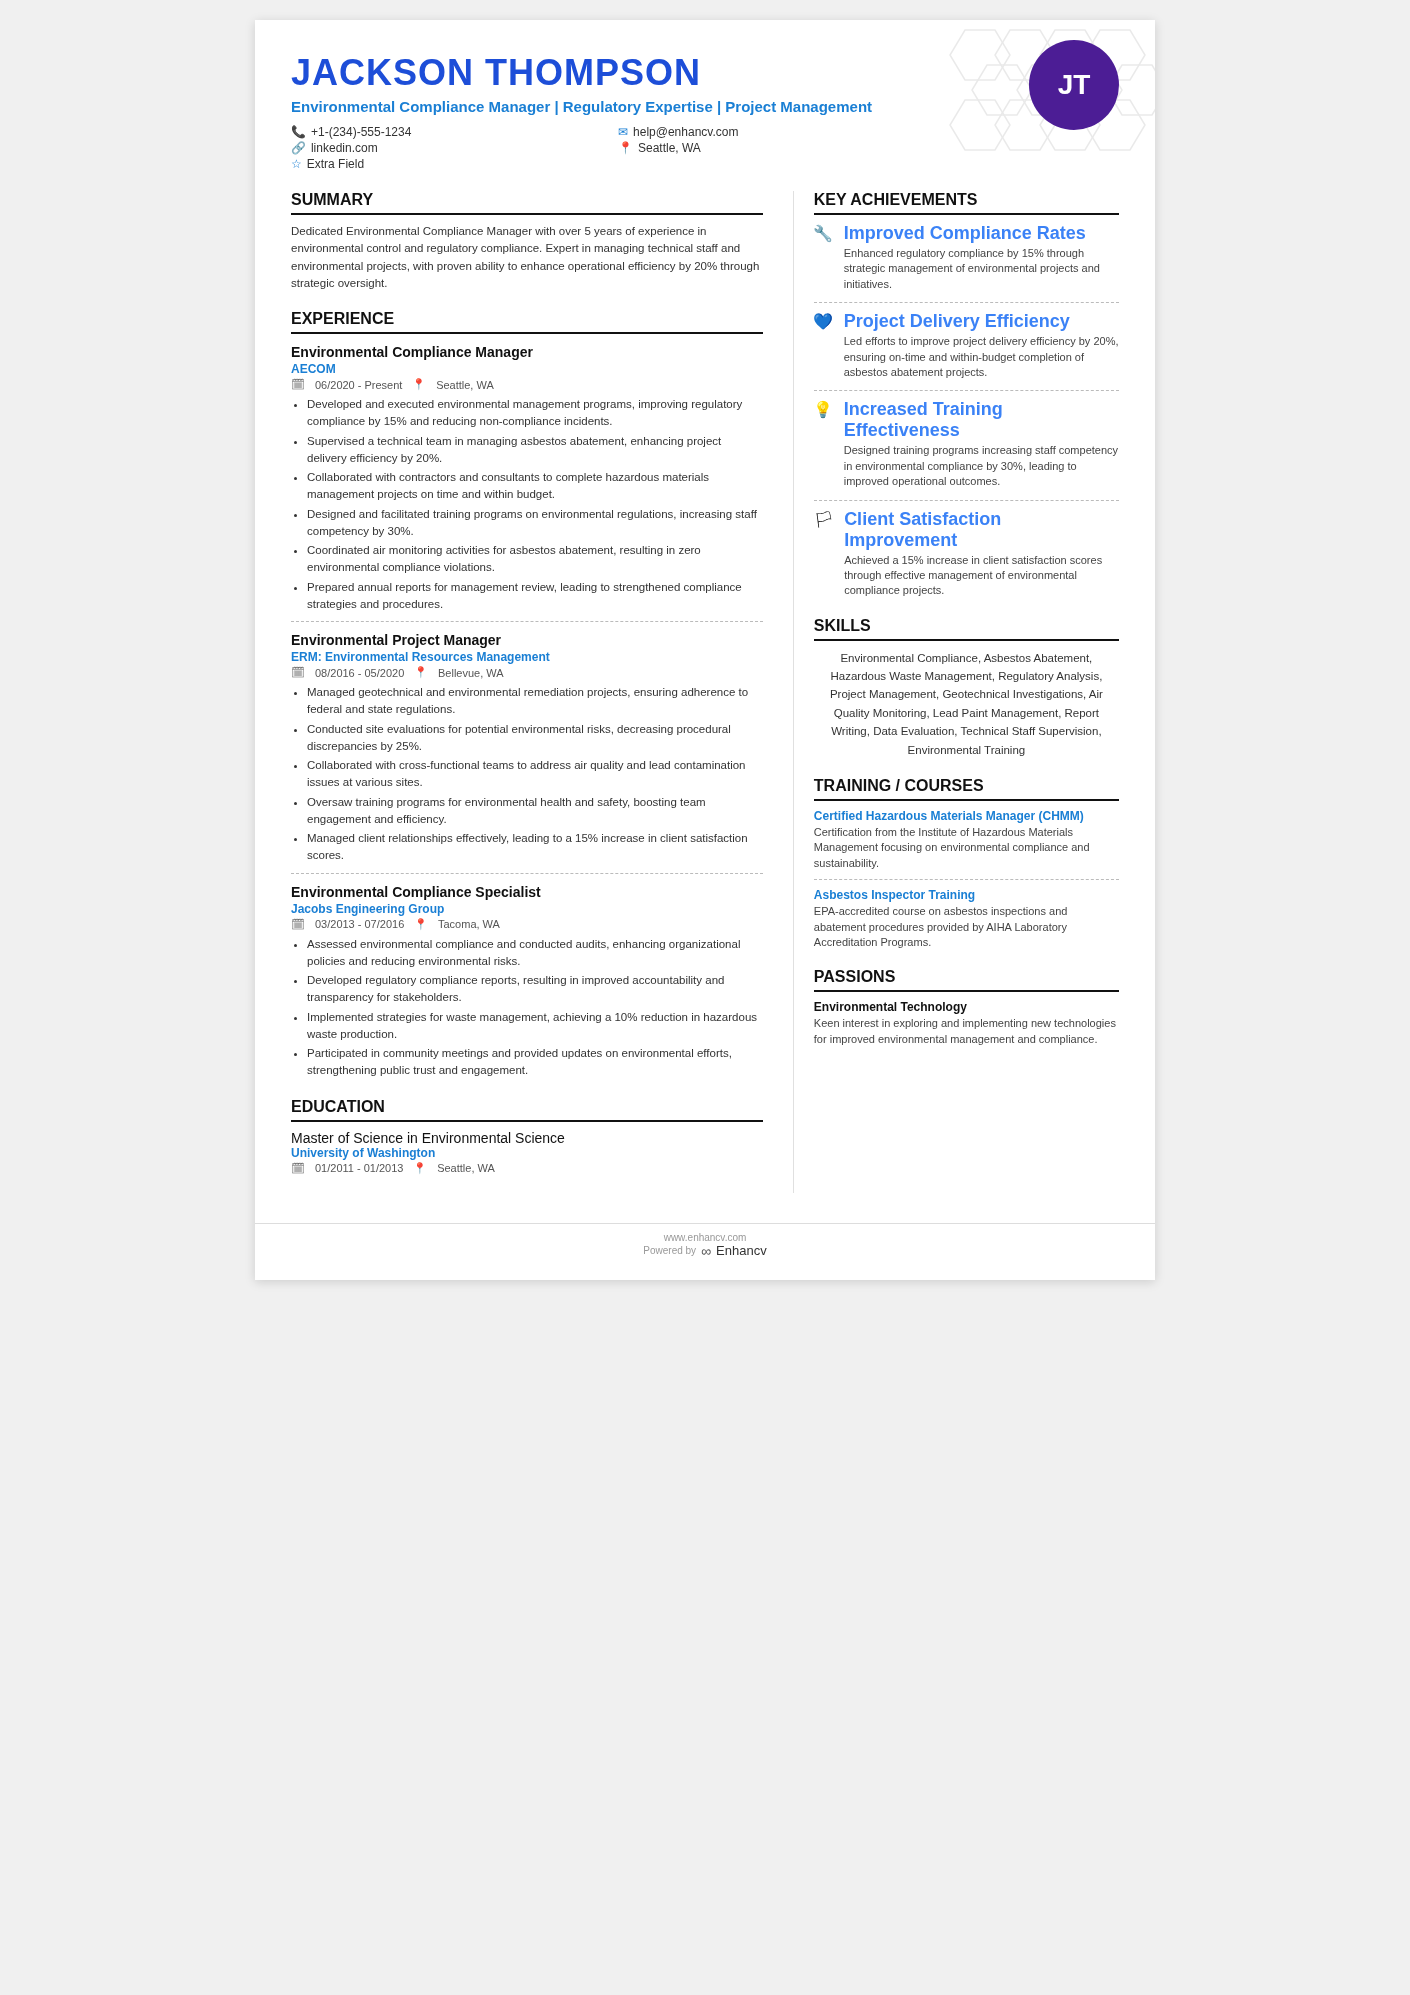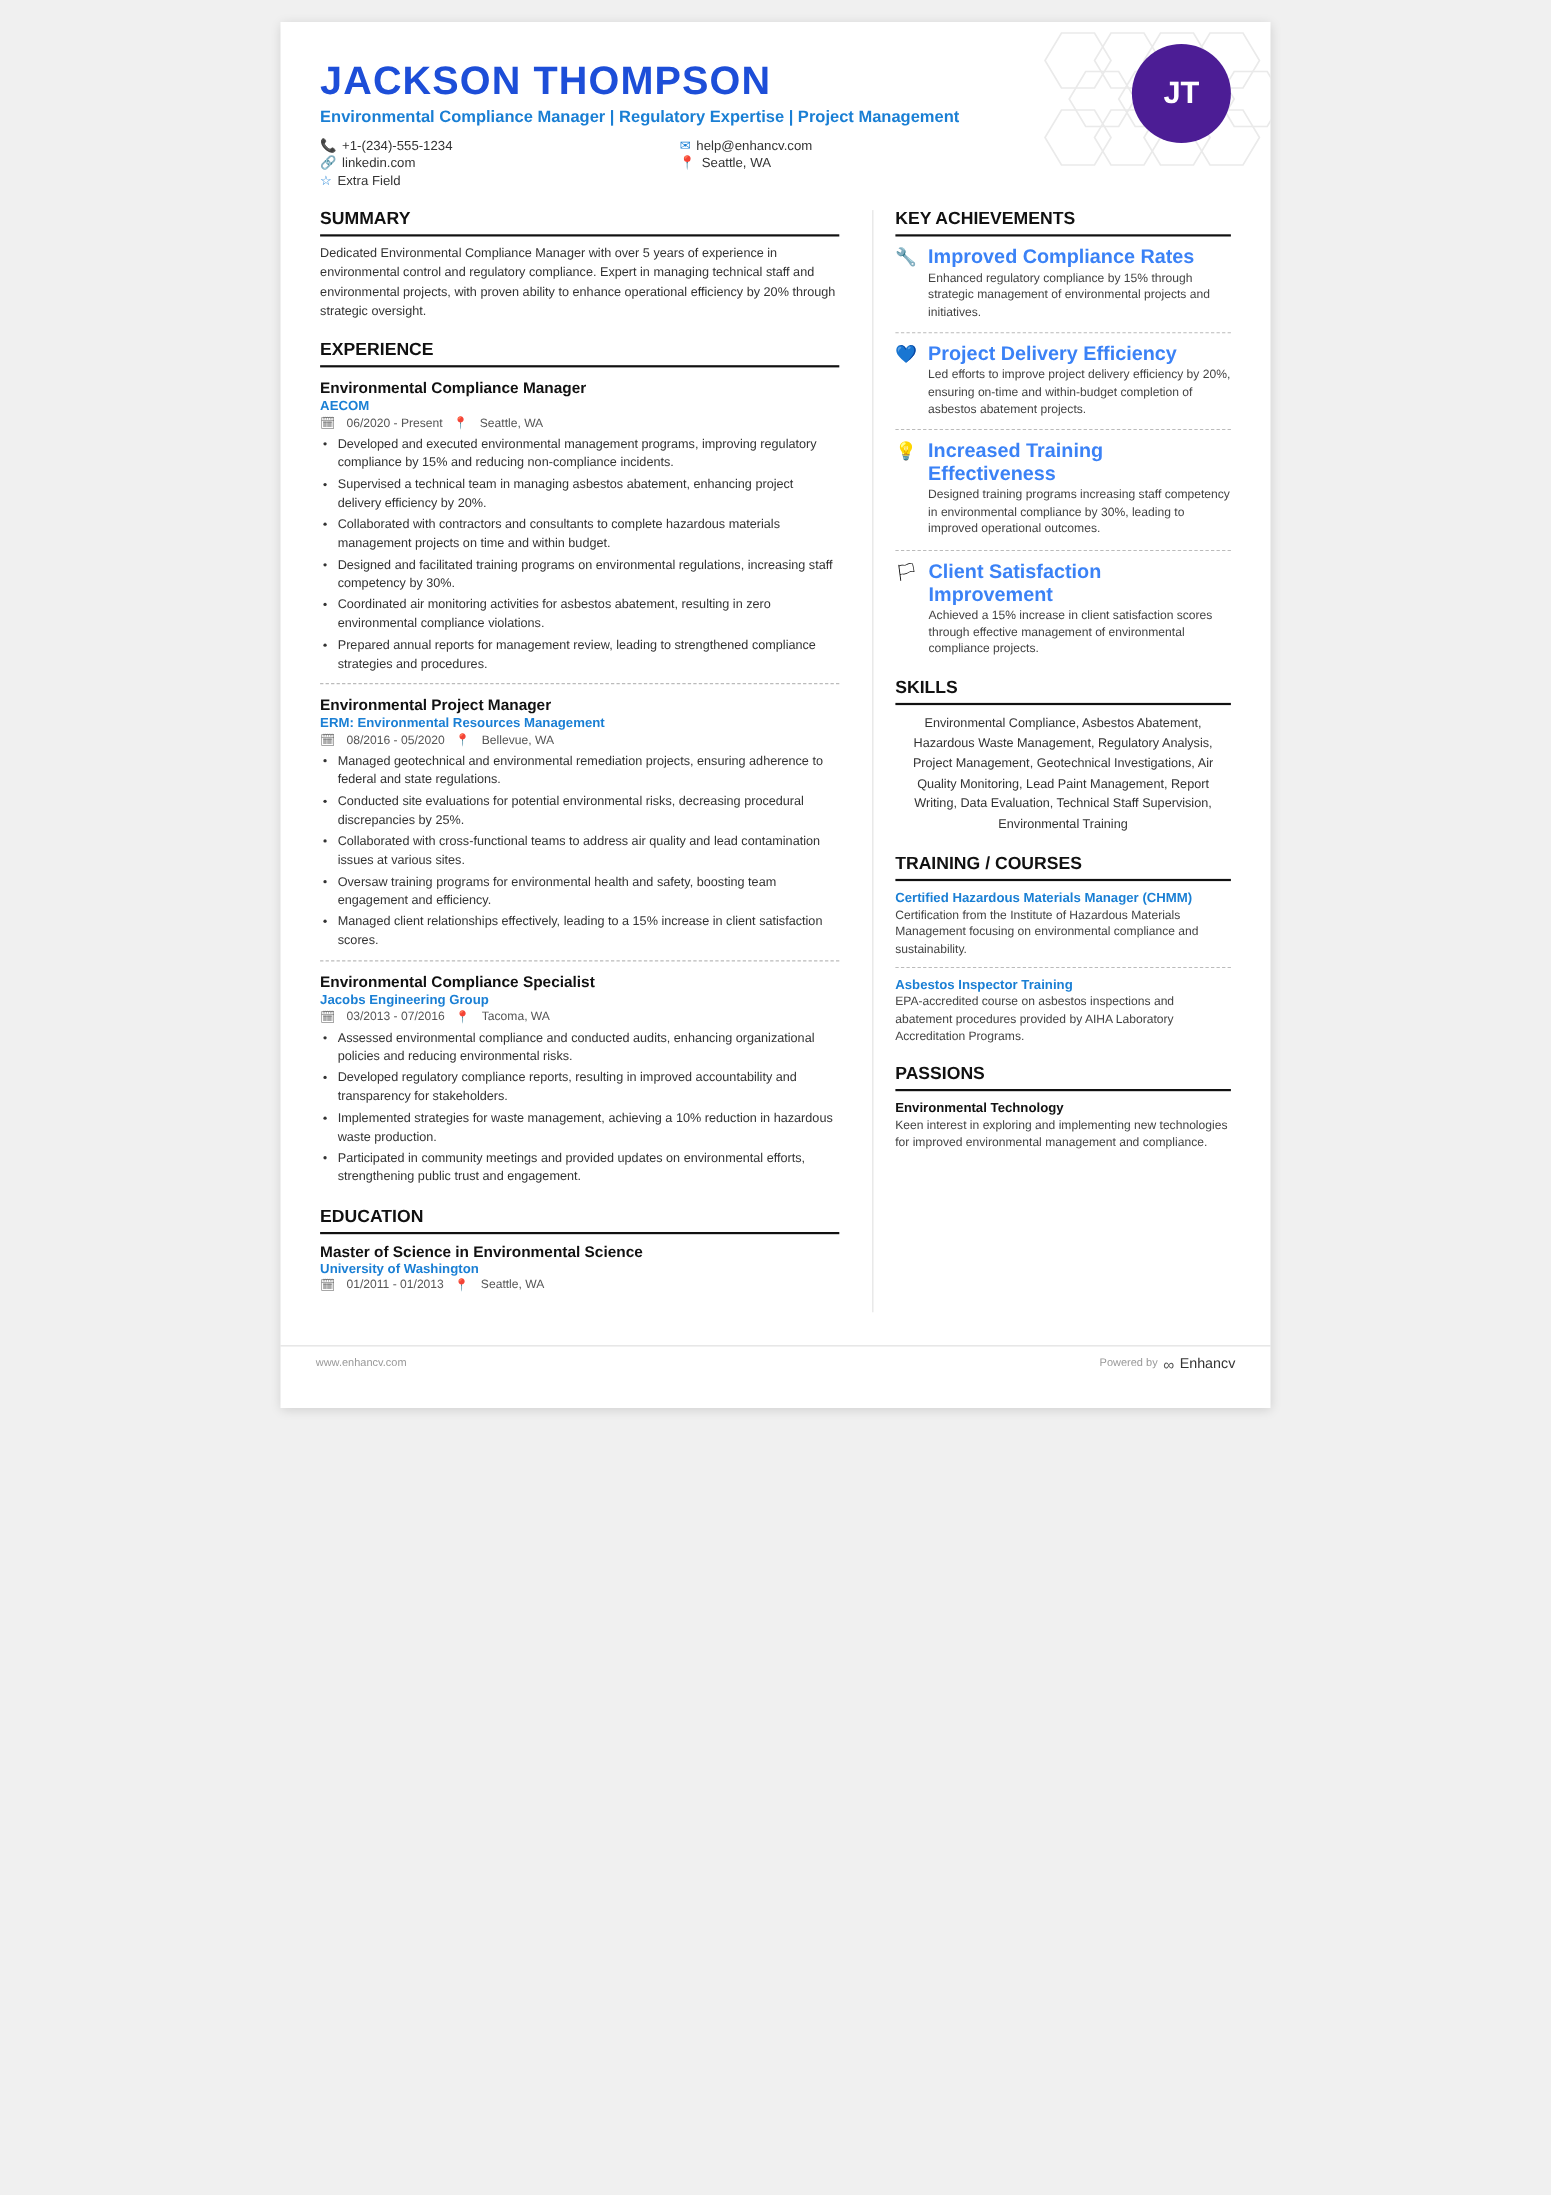--- a/index.html
+++ b/index.html
@@ -214,20 +214,21 @@
       color: #444;
       line-height: 1.4;
     }
 
     .footer {
       border-top: 1px solid #ddd;
       padding: 8px 32px;
       display: flex;
       justify-content: space-between;
       align-items: center;
+      flex-direction: column;
     }
     .footer-left {
       font-size: 10px;
       color: #999;
     }
     .footer-right {
       font-size: 10px;
       color: #999;
       display: flex;
       align-items: center;
@@ -238,21 +239,21 @@
       font-weight: 400;
       color: #333;
     }
     .enhancv-infinity {
       font-size: 14px;
       color: #555;
     }
 
     .edu-title {
       font-size: 14px;
-      font-weight: 700;
+      font-weight: 400;
       color: #111;
       margin-top: 6px;
     }
     .edu-school {
       font-size: 12px;
       font-weight: 700;
       color: #1a7fd4;
       margin-bottom: 2px;
     }
     .edu-meta {

